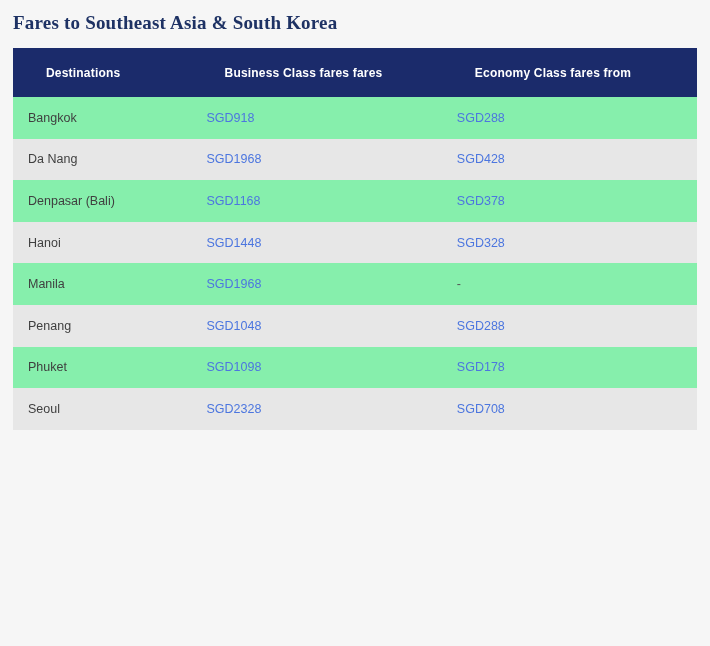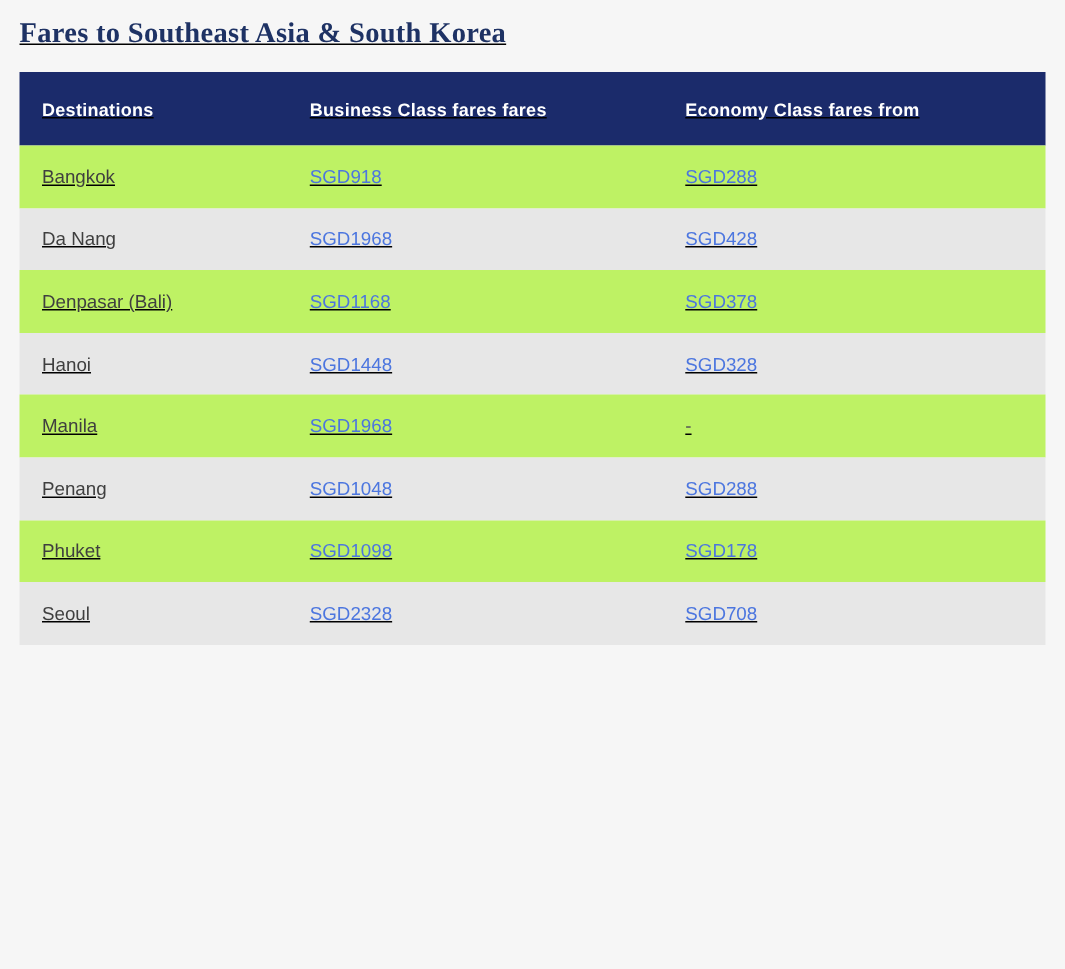--- a/index.html
+++ b/index.html
@@ -13,21 +13,20 @@
   *{margin:0;padding:0;box-sizing:border-box;}
   html,body{width:710px;height:646px;}
   body{
     background:var(--page-bg);
     font-family:"Liberation Sans", sans-serif;
     overflow:hidden;
   }
   .page{
     width:710px;height:646px;
     padding:12px 13px 0 13px;
-    text-decoration:underline;
   }
   .page-title{
     font-family:"Liberation Serif", serif;
     font-size:19px;
     font-weight:600;
     color:var(--title);
     letter-spacing:0.2px;
     margin-bottom:14px;
   }
   table.fares{
@@ -38,29 +37,29 @@
   col.c1{width:26.1%;}
   col.c2{width:36.6%;}
   col.c3{width:37.3%;}
   thead th{
     background:var(--header-bg);
     color:#ffffff;
     font-size:12px;
     font-weight:bold;
     text-align:left;
     height:49px;
-    padding-left:15px;
+    padding-left:33px;
     letter-spacing:0.2px;
   }
   tbody td{
     height:41.6px;
     padding-left:15px;
     font-size:12.5px;
     color:var(--text);
-    background:#bef264;
+    background:#86efac;
   }
   tbody tr:nth-child(even) td{
     background:var(--row-alt);
   }
   .fare-link{
     color:var(--link);
     cursor:pointer;
     text-decoration:none;
   }
   .dash{

